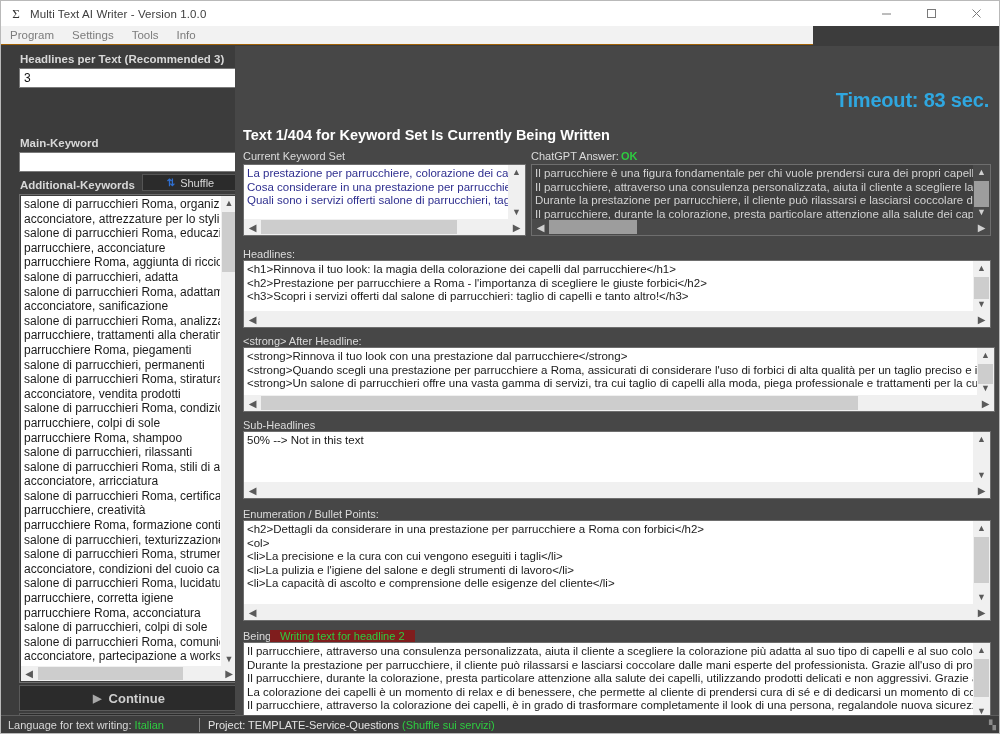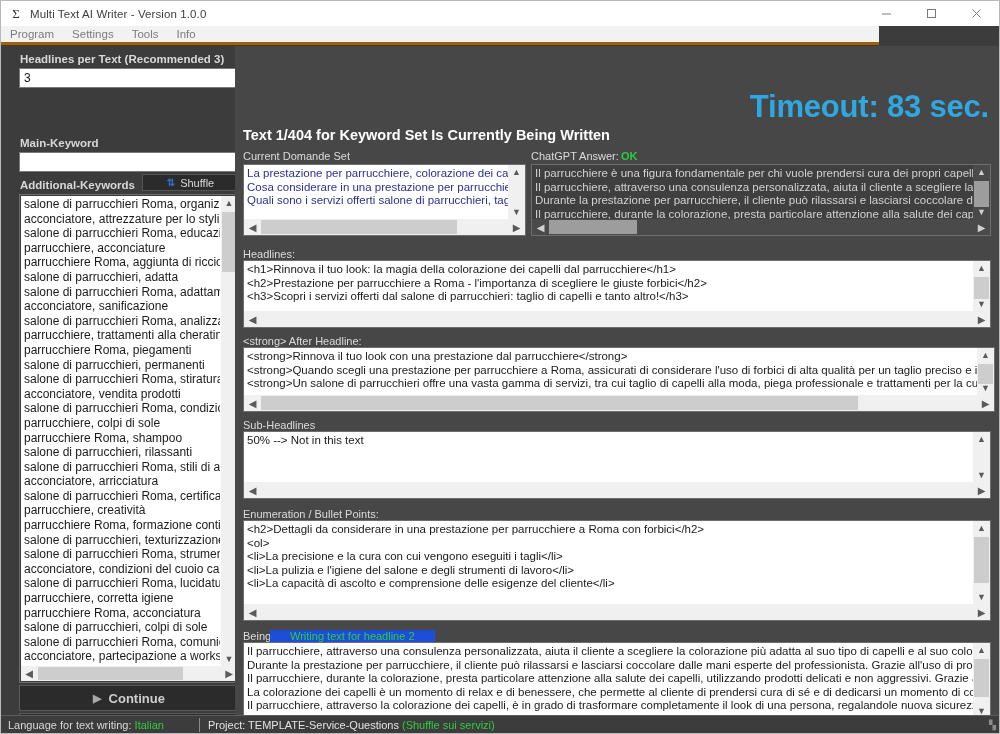--- a/index.html
+++ b/index.html
@@ -32,24 +32,24 @@
   #title-text { font-size: 11.5px; color: #3d3d3d; letter-spacing: 0.1px; }
   #win-buttons { margin-left: auto; display: flex; height: 25px; }
   .win-btn {
     width: 45px; height: 25px; display: flex; align-items: center; justify-content: center;
     color: #7a7a7a; font-size: 11px; background: #ffffff;
   }
   .win-btn svg { display: block; }
 
   
   #menubar {
-    position: absolute; left: 0; top: 25px; width: 878px; height: 19px;
+    position: absolute; left: 0; top: 25px; width: 812px; height: 19px;
     background: #f2f2f2;
     display: flex; align-items: center;
-    border-bottom: 3px solid #a16207;
+    border-bottom: 1px solid #a16207;
   }
   .menu-item {
     font-size: 11.5px; color: #7c7c7c; padding: 0 9px; line-height: 18px;
   }
 
   
   #left-panel {
     position: absolute; left: 0; top: 45px; width: 234px; height: 669px;
     background: #3c3c3c;
     margin-left: 11px;
@@ -130,21 +130,21 @@
   #continue-icon { color: #a8a8a8; font-size: 11px; }
   #abort-icon { color: #c0392b; font-size: 14px; font-weight: bold; }
 
   
   #right-panel {
     position: absolute; left: 234px; top: 45px; width: 764px; height: 669px;
     background: #474747;
   }
   #timeout {
     position: absolute; right: 10px; top: 43px;
-    font-size: 31px; font-weight: bold; color: #2fa7e0;
+    font-size: 20px; font-weight: bold; color: #2fa7e0;
     letter-spacing: -0.2px;
   }
   #page-title {
     position: absolute; left: 8px; top: 81px;
     font-size: 14.5px; font-weight: bold; color: #ffffff;
   }
   #cks-label {
     position: absolute; left: 8px; top: 104px; font-size: 11px; color: #dcdcdc;
   }
   #gpt-label {
@@ -195,21 +195,21 @@
     font-size: 10px; color: #5a5a5a; flex: 0 0 auto;
   }
   .ta-hscroll.dark .ha { color: #d0d0d0; }
   .ha.right { margin-left: auto; }
   .ta-hthumb { height: 14px; background: #cdcdcd; flex: 0 0 auto; }
   .ta-hscroll.dark .ta-hthumb { background: #9d9d9d; }
 
   .sec-label {
     position: absolute; font-size: 11px; color: #dcdcdc;
   }
-  .sec-label.green { color: #2ecc40; background: #1d4ed8; padding: 0 20px; }
+  .sec-label.green { color: #2ecc40; background: #7f1d1d; padding: 0 10px; }
 
   
   #statusbar {
     position: absolute; left: 0; bottom: 0; width: 998px; height: 18px;
     background: #3c3c3c; border-top: 1px solid #5d5d5d;
     display: flex; align-items: center;
   }
   #status-left { font-size: 11px; color: #d8d8d8; margin-left: 7px; }
   #status-lang { color: #2ecc40; }
   #status-div {
@@ -330,21 +330,21 @@
       <span id="abort-icon">✕</span>
       <span>Abort</span>
     </div>
   </div>
 
   <div id="right-panel">
 
     <div id="timeout">Timeout: 83 sec.</div>
     <div id="page-title">Text 1/404 for Keyword Set Is Currently Being Written</div>
 
-    <div id="cks-label" class="sec-label">Current Domande Set</div>
+    <div id="cks-label" class="sec-label">Current Keyword Set</div>
     <div id="gpt-label" class="sec-label">ChatGPT Answer:</div>
     <div id="gpt-status">OK</div>
 
     <div class="ta-wrap" style="left:8px; top:118px; width:283px; height:72px;">
       <div class="ta-body" id="cks-body">
           <div class="ta-line blue">La prestazione per parrucchiere, colorazione dei capelli</div>
           <div class="ta-line blue">Cosa considerare in una prestazione per parrucchiere Ro</div>
           <div class="ta-line blue">Quali sono i servizi offerti salone di parrucchieri, taglio di c</div>
         </div>
       <div class="ta-vscroll">

